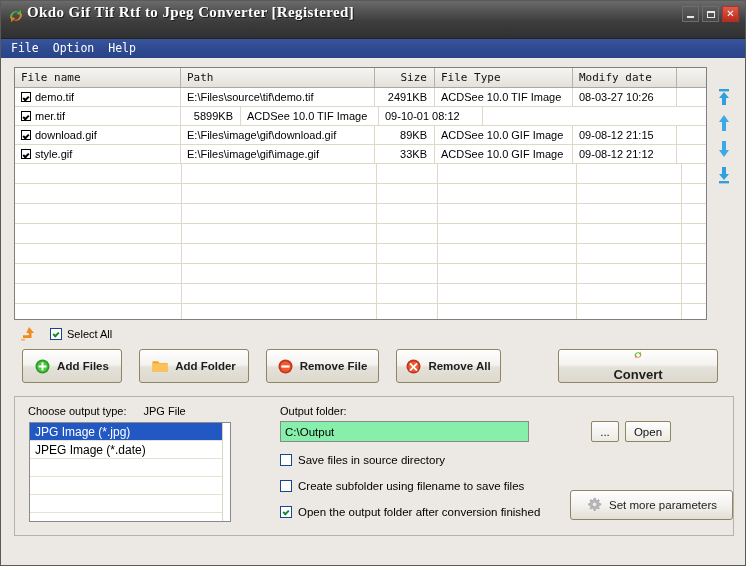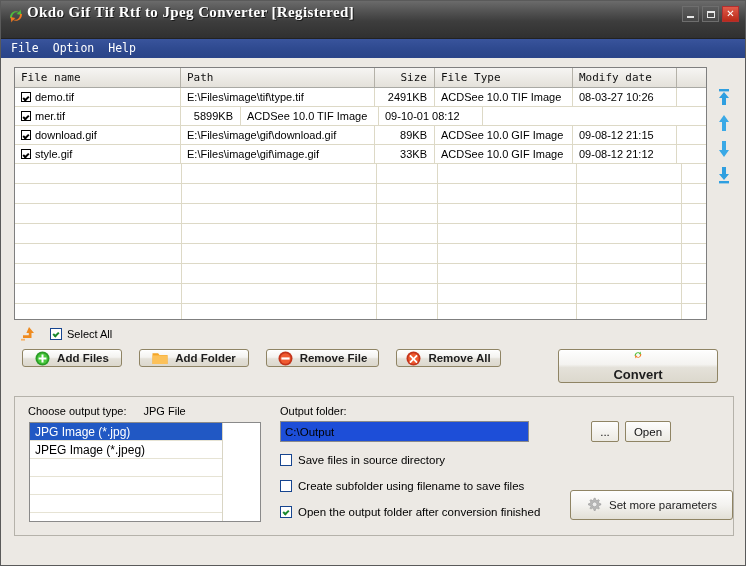--- a/index.html
+++ b/index.html
@@ -79,48 +79,48 @@
   .selrow{position:absolute;left:18px;top:323px;display:flex;align-items:center;height:20px;}
   .upicon{width:18px;height:16px;margin-right:13px;}
   .selcb{width:12px;height:12px;border:1px solid #17458f;background:#fff;position:relative;
     box-sizing:border-box;margin-right:5px;}
   .selcb:after{content:"";position:absolute;left:2px;top:3px;width:4px;height:2px;
     border-left:2px solid #1a8a2e;border-bottom:2px solid #1a8a2e;transform:rotate(-45deg);}
   .sellabel{font-size:11px;color:#000;}
 
   
   .btnrow{position:absolute;left:21px;top:348px;display:flex;gap:17px;}
-  .btn{height:18px;box-sizing:border-box;
+  .btn{height:34px;box-sizing:border-box;
     border:1px solid #8f8464;border-radius:3px;
     background:linear-gradient(to bottom,#fefefe 0%,#f4f3f0 45%,#e4e1d9 55%,#dcd8cd 100%);
     display:flex;align-items:center;justify-content:center;gap:7px;
     font-size:11.5px;font-weight:bold;color:#1d1d1d;cursor:default;
     box-shadow:inset 0 1px 0 #fff;}
   .btn.w1{width:100px;}
   .btn.w2{width:110px;}
   .btn.w3{width:113px;}
   .btn.w4{width:105px;}
   .btn-convert{position:absolute;left:557px;top:348px;width:160px;height:34px;flex-direction:column;}
 
   
   .groupbox{position:absolute;left:13px;top:395px;width:720px;height:140px;
     border:1px solid #b5b2aa;box-sizing:border-box;background:#ece9e4;}
   .lbl{font-size:11px;color:#000;}
   .outtype-label{position:absolute;left:13px;top:8px;}
-  .typelist{position:absolute;left:14px;top:25px;width:232px;height:100px;
+  .typelist{position:absolute;left:14px;top:25px;width:202px;height:100px;
     background:#fff;border:1px solid #8a8a8a;box-sizing:border-box;overflow:hidden;}
   .typelist .tl-col{position:absolute;left:192px;top:0;bottom:0;width:1px;background:#d9d5c4;}
   .tli{height:18px;line-height:18px;padding-left:5px;font-size:12px;color:#000;
     border-bottom:1px solid #e6e3d4;width:192px;box-sizing:border-box;}
   .tli.sel{background:#2158c4;color:#fff;}
   .tlempty{height:18px;border-bottom:1px solid #e6e3d4;width:192px;box-sizing:border-box;}
 
   .outfolder-label{position:absolute;left:265px;top:8px;}
   .pathinput{position:absolute;left:265px;top:24px;width:249px;height:21px;
-    background:#1d4ed8;border:1px solid #8a8a8a;box-sizing:border-box;
+    background:#86efac;border:1px solid #8a8a8a;box-sizing:border-box;
     font-size:11.5px;color:#000;padding:4px 0 0 4px;}
   .sbtn{position:absolute;height:21px;box-sizing:border-box;border:1px solid #8f8464;
     border-radius:2px;background:linear-gradient(to bottom,#fdfdfd,#eceae3);
     display:flex;align-items:center;justify-content:center;font-size:11.5px;color:#111;cursor:default;}
   .btn-browse{left:576px;top:24px;width:28px;}
   .btn-open{left:610px;top:24px;width:46px;}
 
   .ckrow{position:absolute;left:265px;display:flex;align-items:center;}
   .ck{width:12px;height:12px;border:1px solid #17458f;background:#fff;position:relative;
     box-sizing:border-box;margin-right:6px;}
@@ -170,21 +170,21 @@
       <div class="c-name">File name</div>
       <div class="c-path">Path</div>
       <div class="c-size">Size</div>
       <div class="c-type">File Type</div>
       <div class="c-date">Modify date</div>
       <div class="c-last"></div>
     </div>
 
     <div class="lrow">
       <div class="c-name"><span class="cbx on"></span><span>demo.tif</span></div>
-      <div class="c-path">E:\Files\image\tif\type.tif</div>
+      <div class="c-path">E:\Files\source\tif\demo.tif</div>
       <div class="c-size">2491KB</div>
       <div class="c-type">ACDSee 10.0 TIF Image</div>
       <div class="c-date">08-03-27 10:26</div>
       <div class="c-last"></div>
     </div>
     <div class="lrow">
       <div class="c-name"><span class="cbx on"></span><span>mer.tif</span></div>
       <div class="c-size">5899KB</div>
       <div class="c-type">ACDSee 10.0 TIF Image</div>
       <div class="c-date">09-10-01 08:12</div>
@@ -347,21 +347,21 @@
   <div class="groupbox">
 
     <div class="lbl outtype-label">
       <span>Choose output type:</span>
       <span style="margin-left:14px;text-align:right;">JPG File</span>
     </div>
 
     <div class="typelist">
       <div class="tl-col"></div>
       <div class="tli sel">JPG Image (*.jpg)</div>
-      <div class="tli">JPEG Image (*.jpeg)</div>
+      <div class="tli">JPEG Image (*.date)</div>
       <div class="tlempty"></div>
       <div class="tlempty"></div>
       <div class="tlempty"></div>
       <div class="tlempty"></div>
 
     </div>
 
     <div class="lbl outfolder-label">Output folder:</div>
     <div class="pathinput" placeholder="C:\Output">C:\Output</div>
     <div class="sbtn btn-browse">...</div>

